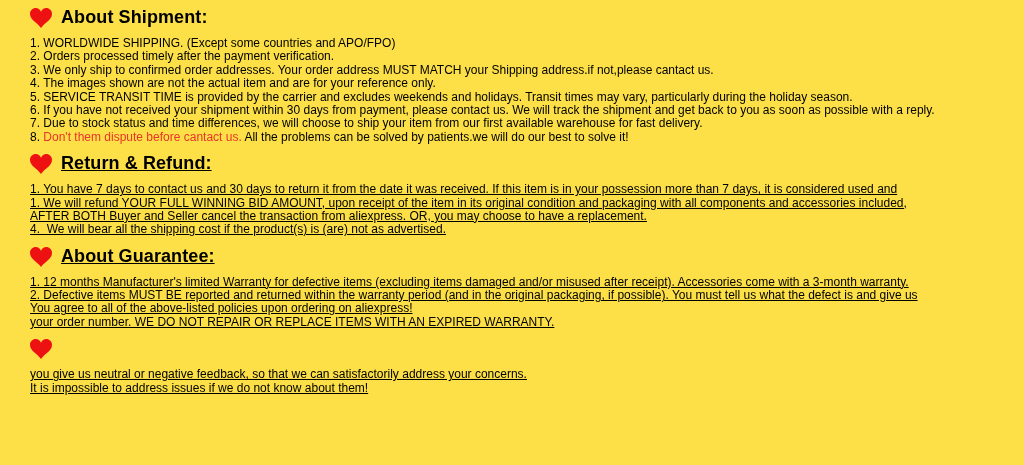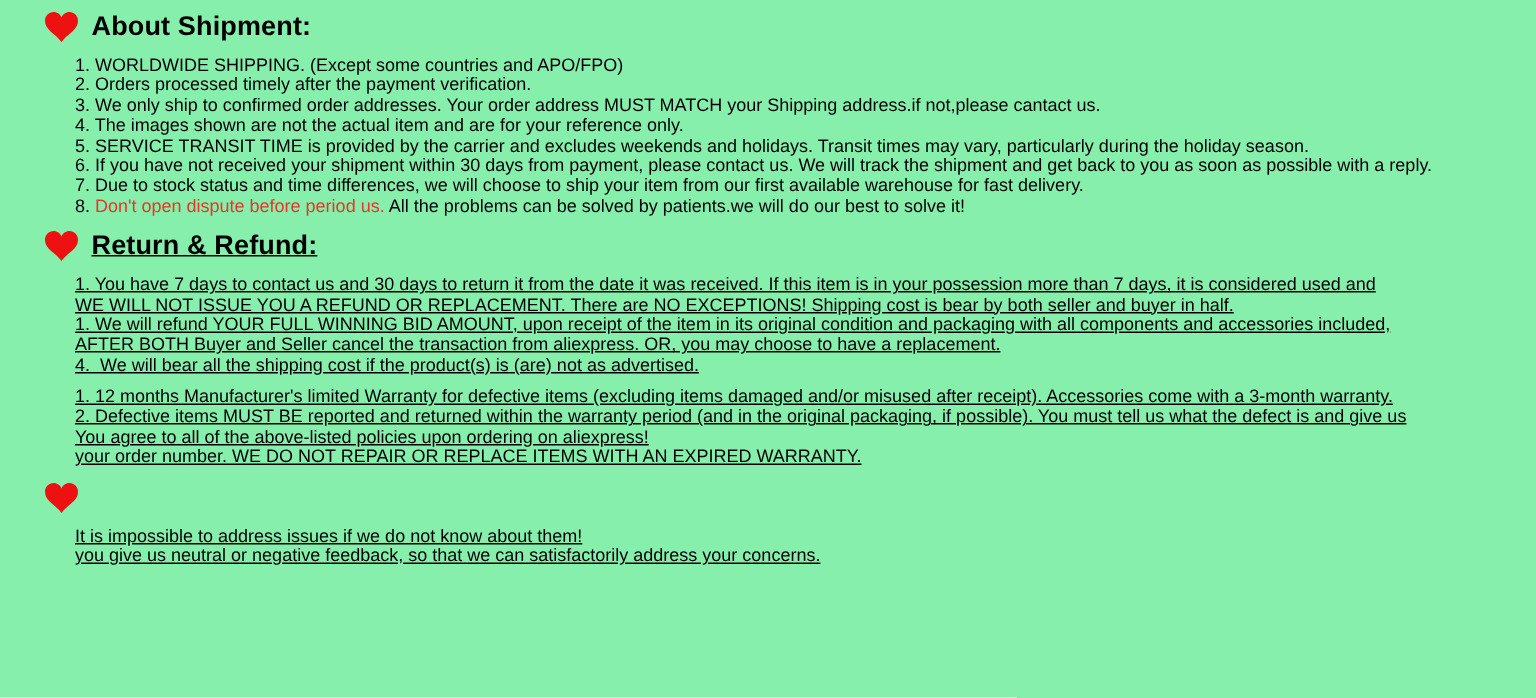--- a/index.html
+++ b/index.html
@@ -6,21 +6,21 @@
     margin: 0;
     padding: 0;
     background: #ffffff;
   }
   .page {
     position: relative;
     width: 1024px;
     height: 465px;
     box-sizing: border-box;
     padding: 6px 8px 0 30px;
-    background: #86efac;
+    background: #fde047;
     font-family: "Liberation Sans", sans-serif;
     font-size: 12px;
     line-height: 13.4px;
     color: #000000;
     overflow: hidden;
   }
   .policy-section + .policy-section {
     margin-top: 8px;
     text-decoration: underline;
   }
@@ -49,21 +49,20 @@
     letter-spacing: 0.1px;
     white-space: pre;
   }
   .lines {
     margin-top: 7px;
   }
   .line {
     white-space: pre;
     height: 13.4px;
     line-height: 13.4px;
-    margin-left: 20px;
   }
   .warning {
     color: var(--warning-red, #e8352b);
   }
 </style>
 </head>
 <body>
 
 <div class="page">
 
@@ -77,58 +76,65 @@
       <span class="heading-text">About Shipment:</span>
     </h2>
     <div class="lines">
       <div class="line">1. WORLDWIDE SHIPPING. (Except some countries and APO/FPO)</div>
       <div class="line">2. Orders processed timely after the payment verification.</div>
       <div class="line">3. We only ship to confirmed order addresses. Your order address MUST MATCH your Shipping address.if not,please cantact us.</div>
       <div class="line">4. The images shown are not the actual item and are for your reference only.</div>
       <div class="line">5. SERVICE TRANSIT TIME is provided by the carrier and excludes weekends and holidays. Transit times may vary, particularly during the holiday season.</div>
       <div class="line">6. If you have not received your shipment within 30 days from payment, please contact us. We will track the shipment and get back to you as soon as possible with a reply.</div>
       <div class="line">7. Due to stock status and time differences, we will choose to ship your item from our first available warehouse for fast delivery.</div>
-      <div class="line"><span>8. </span><span class="warning">Don't open dispute before period us.</span><span> All the problems can be solved by patients.we will do our best to solve it!</span></div>
+      <div class="line"><span>8. </span><span class="warning">Don't them dispute before cantact us.</span><span> All the problems can be solved by patients.we will do our best to solve it!</span></div>
     </div>
   </section>
 
   <section class="policy-section">
     <h2 class="heading">
       <span class="heart">
         <svg viewBox="0 0 32 29" aria-hidden="true">
             <path d="M23.6,0c-3.4,0-6.4,2.2-7.6,5.3C14.8,2.2,11.8,0,8.4,0C3.8,0,0,3.8,0,8.4c0,9.2,9.8,12.1,16,20.6c6.2-8.5,16-11.4,16-20.6C32,3.8,28.2,0,23.6,0z"></path>
           </svg>
       </span>
       <span class="heading-text">Return &amp; Refund:</span>
     </h2>
     <div class="lines">
       <div class="line">1. You have 7 days to contact us and 30 days to return it from the date it was received. If this item is in your possession more than 7 days, it is considered used and</div>
-      <div class="line">WE WILL NOT ISSUE YOU A REFUND OR REPLACEMENT. There are NO EXCEPTIONS! Shipping cost is bear by both seller and buyer in half.</div>
       <div class="line">1. We will refund YOUR FULL WINNING BID AMOUNT, upon receipt of the item in its original condition and packaging with all components and accessories included,</div>
       <div class="line">AFTER BOTH Buyer and Seller cancel the transaction from aliexpress. OR, you may choose to have a replacement.</div>
       <div class="line">4.  We will bear all the shipping cost if the product(s) is (are) not as advertised.</div>
     </div>
   </section>
 
   <section class="policy-section">
+    <h2 class="heading">
+      <span class="heart">
+        <svg viewBox="0 0 32 29" aria-hidden="true">
+            <path d="M23.6,0c-3.4,0-6.4,2.2-7.6,5.3C14.8,2.2,11.8,0,8.4,0C3.8,0,0,3.8,0,8.4c0,9.2,9.8,12.1,16,20.6c6.2-8.5,16-11.4,16-20.6C32,3.8,28.2,0,23.6,0z"></path>
+          </svg>
+      </span>
+      <span class="heading-text">About Guarantee:</span>
+    </h2>
     <div class="lines">
       <div class="line">1. 12 months Manufacturer's limited Warranty for defective items (excluding items damaged and/or misused after receipt). Accessories come with a 3-month warranty.</div>
       <div class="line">2. Defective items MUST BE reported and returned within the warranty period (and in the original packaging, if possible). You must tell us what the defect is and give us</div>
       <div class="line">You agree to all of the above-listed policies upon ordering on aliexpress!</div>
       <div class="line">your order number. WE DO NOT REPAIR OR REPLACE ITEMS WITH AN EXPIRED WARRANTY.</div>
     </div>
   </section>
 
   <section class="policy-section">
     <h2 class="heading">
       <span class="heart">
         <svg viewBox="0 0 32 29" aria-hidden="true">
             <path d="M23.6,0c-3.4,0-6.4,2.2-7.6,5.3C14.8,2.2,11.8,0,8.4,0C3.8,0,0,3.8,0,8.4c0,9.2,9.8,12.1,16,20.6c6.2-8.5,16-11.4,16-20.6C32,3.8,28.2,0,23.6,0z"></path>
           </svg>
       </span>
     </h2>
     <div class="lines">
+      <div class="line">you give us neutral or negative feedback, so that we can satisfactorily address your concerns.</div>
       <div class="line">It is impossible to address issues if we do not know about them!</div>
-      <div class="line">you give us neutral or negative feedback, so that we can satisfactorily address your concerns.</div>
     </div>
   </section>
 
 </div>
 
 </body></html>

